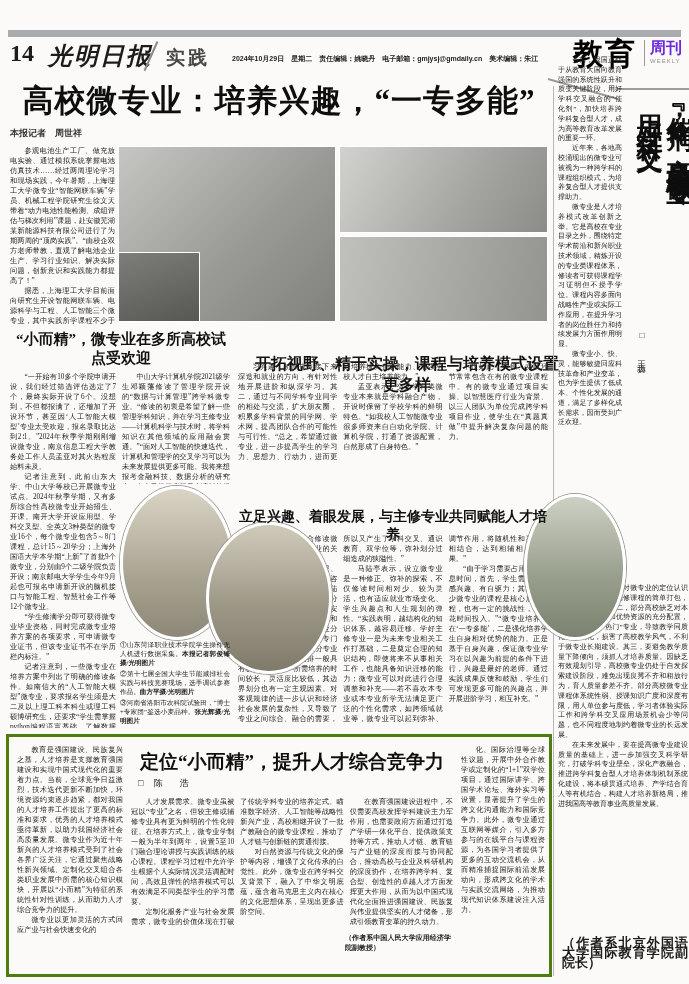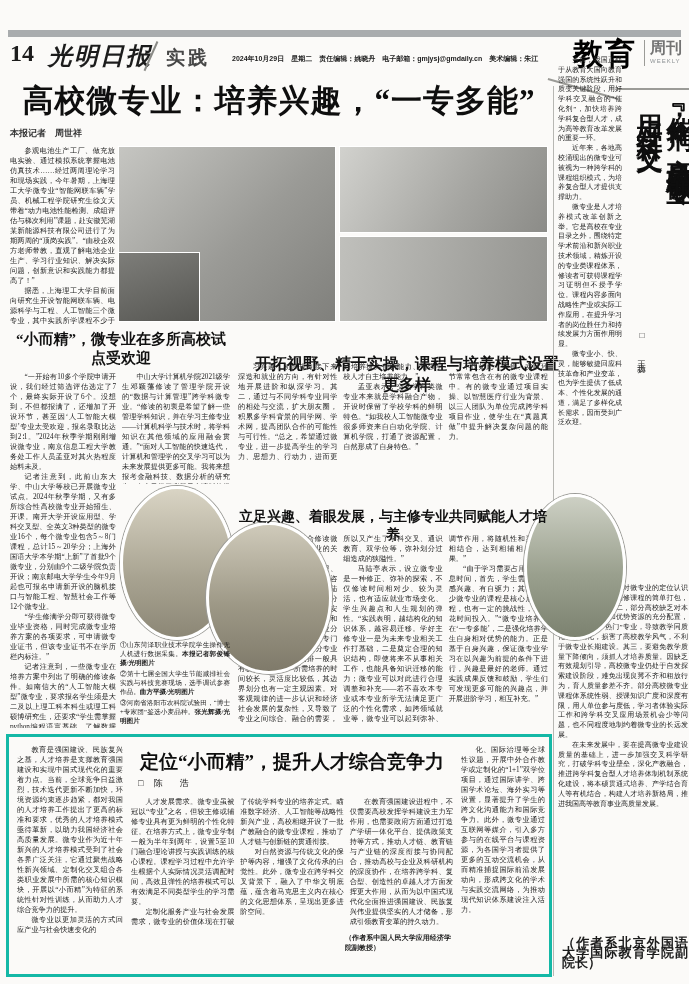--- a/index.html
+++ b/index.html
@@ -26,21 +26,21 @@
 <div id="page">
 
   <div class="abs rule" style="left:8px;top:30px;width:673px;height:7px;background:#a9acae;"></div>
   <div class="abs" style="left:10px;top:40px;font-size:24px;font-weight:bold;">14</div>
   <div class="abs" style="left:48px;top:40px;font-size:24px;font-weight:bold;font-style:italic;letter-spacing:2px;">光明日报</div>
   <div class="abs" style="left:150px;top:40px;width:1.5px;height:32px;background:#8a8a86;transform:rotate(24deg);"></div>
   <div class="abs" style="left:166px;top:45px;font-size:19px;font-weight:bold;color:#474747;letter-spacing:3px;">实践</div>
   <div class="abs" style="left:232px;top:54px;font-size:7px;font-weight:bold;color:#222;font-family:'Liberation Sans',sans-serif;">2024年10月29日　星期二　责任编辑：姚晓丹　电子邮箱：gmjysj@gmdaily.cn　美术编辑：朱江</div>
   <div class="abs" style="left:573px;top:34px;font-size:30px;font-weight:bold;color:#000000;letter-spacing:2px;">教育</div>
   <div class="abs" style="left:644px;top:40px;width:1px;height:26px;background:#9b9b97;"></div>
-  <div class="abs" style="left:650px;top:38px;font-size:16px;font-weight:bold;color:#737373;">周刊</div>
+  <div class="abs" style="left:650px;top:38px;font-size:16px;font-weight:bold;color:#6d28d9;">周刊</div>
   <div class="abs" style="left:650px;top:58px;font-size:6px;color:#8e9295;letter-spacing:1px;font-family:'Liberation Sans',sans-serif;">WEEKLY</div>
   <div class="abs" style="left:548px;top:78px;width:72px;height:1.5px;background:#9b9b97;transform:rotate(16deg);transform-origin:left;"></div>
   <div class="abs" style="left:617px;top:88px;width:72px;height:1.5px;background:#9b9b97;"></div>
 
   <div class="abs" style="left:8px;top:80px;width:542px;text-align:center;font-size:31px;font-weight:900;letter-spacing:1px;color:#0e0e0e;">高校微专业：培养兴趣，“一专多能”</div>
   <div class="abs" style="left:10px;top:127px;font-size:9px;font-weight:bold;color:#333;">本报记者　周世祥</div>
 
   <div class="abs body-txt" style="left:10px;top:146px;width:105px;height:178px;">
       <p class="para">参观电池生产工厂、做充放电实验、通过模拟系统掌握电池仿真技术……经过两周理论学习和现场实践，今年暑期，上海理工大学微专业“智能网联车辆”学员、机械工程学院研究生徐文天带着“动力电池性能检测、成组评估与梯次利用”课题，赴安徽芜湖某新能源科技有限公司进行了为期两周的“顶岗实践”。“由校企双方老师带教，直观了解电池企业生产、学习行业知识、解决实际问题，创新意识和实践能力都提高了！”</p>
       <p class="para">据悉，上海理工大学目前面向研究生开设智能网联车辆、电源科学与工程、人工智能三个微专业，其中实践所学课程不少于50%，已经有来自25个学科领域的130名研究生跨专业修读。</p>
@@ -79,21 +79,21 @@
       <p class="para">什么样的学生适合修读微专业？微专业和主修专业的关系应如何对待？</p>
       <p class="para">浙江师范大学资深教授、中国高等教育学会学术发展咨询委员会副主任兼秘书长马陆亭表示，专业既是一种知识分类体系，也是一种制度安排。“因为宏观世界研究对象和问题太过复杂，才有了专业分工。高等教育是培养高级专门人才的，所谓‘专门’就是分专业教学。但毕竟这种安排一般具有较强‘刚性’——所需培养的时间较长，灵活度比较低，其边界划分也有一定主观因素。对客观规律的进一步认识和经济社会发展的复杂性，又导致了专业之间综合、融合的需要，所以又产生了学科交叉、通识教育、双学位等，弥补划分过细造成的狭隘性。”</p>
       <p class="para">马陆亭表示，设立微专业是一种修正、弥补的探索，不仅修读时间相对少、较为灵活，也有适应就业市场变化、学生兴趣点和人生规划的弹性。“实践表明，越结构化的知识体系，越容易迁移。学好主修专业一是为未来专业相关工作打基础，二是奠定合理的知识结构，即使将来不从事相关工作，也能具备知识迁移的能力；微专业可以对此进行合理调整和补充——若不喜欢本专业或本专业所学无法满足更广泛的个性化需求，如跨领域就业等，微专业可以起到弥补、调节作用，将随机性和灵活性相结合，达到相辅相成的效果。”</p>
       <p class="para">“由于学习需要占用周末休息时间，首先，学生需要真正感兴趣、有自驱力；其次，不少微专业的课程是核心启迪课程，也有一定的挑战性，需要花时间投入。”“微专业培养重在‘一专多能’，二是强化培养学生自身相对优势的能力。正是基于自身兴趣，保证微专业学习在以兴趣为前提的条件下进行，兴趣是最好的老师。通过实践成果反馈和鼓励，学生们可发现更多可能的兴趣点，并开展进阶学习，相互补充。”</p>
     </div>
 
   <div class="abs circle" style="left:120px;top:486px;width:108px;height:148px;z-index:2;background:linear-gradient(180deg,#d9d4c4,#a8a391 60%,#8c8776);"></div>
   <div class="abs circle" style="left:206px;top:522px;width:120px;height:146px;z-index:2;background:linear-gradient(180deg,#cfcaba,#9d9886 55%,#7f7a6a);"></div>
   <div class="abs circle" style="left:524px;top:494px;width:96px;height:140px;z-index:2;background:linear-gradient(180deg,#cdd0c4,#9aa08e 55%,#7c8270);"></div>
 
-  <div class="abs" style="left:6px;top:734px;width:540px;height:237px;border:3px solid #14b8a6;background:#fbfaf8;z-index:4;">
+  <div class="abs" style="left:6px;top:734px;width:540px;height:237px;border:3px solid #4d7c0f;background:#fbfaf8;z-index:4;">
     <div class="abs body-txt" style="left:8px;top:8px;width:106px;height:222px;">
         <p class="para">教育是强国建设、民族复兴之基，人才培养是支撑教育强国建设和实现中国式现代化的重要着力点。当前，全球竞争日益激烈，技术迭代更新不断加快，环境资源约束逐步趋紧，都对我国的人才培养工作提出了更高的标准和要求，优秀的人才培养模式亟待革新，以助力我国经济社会高质量发展。微专业作为近十年新兴的人才培养模式受到了社会各界广泛关注，它通过聚焦战略性新兴领域、定制化交叉组合各类职业发展中所需的核心知识模块，开展以“小而精”为特征的系统性针对性训练，从而助力人才综合竞争力的提升。</p>
         <p class="para">微专业以更加灵活的方式回应产业与社会快速变化的</p>
       </div>
     <div class="abs" style="left:122px;top:12px;width:322px;text-align:center;font-size:19px;font-weight:900;color:#0e0e0e;">定位“小而精”，提升人才综合竞争力</div>
     <div class="abs" style="left:129px;top:40px;width:322px;text-align:left;font-size:9px;letter-spacing:4px;">□ 陈　浩</div>
     <div class="abs body-txt col3" style="left:122px;top:60px;width:322px;height:170px;">
         <p class="para">人才发展需求。微专业虽被冠以“专业”之名，但较主修或辅修专业具有更为鲜明的个性化特征。在培养方式上，微专业学制一般为半年到两年，设置5至10门融合理论讲授与实践训练的核心课程。课程学习过程中允许学生根据个人实际情况灵活调配时间，高效且弹性的培养模式可以有效满足不同类型学生的学习需要。</p>
         <p class="para">定制化服务产业与社会发展需求，微专业的价值体现在打破了传统学科专业的培养定式。瞄准数字经济、人工智能等战略性新兴产业，高校相继开设了一批产教融合的微专业课程，推动了人才链与创新链的贯通衔接。</p>
         <p class="para">对自然资源与传统文化的保护等内容，增强了文化传承的自觉性。此外，微专业在跨学科交叉背景下，融入了中华文明底蕴，蕴含着马克思主义内在核心的文化思想体系，呈现出更多进阶空间。</p>

